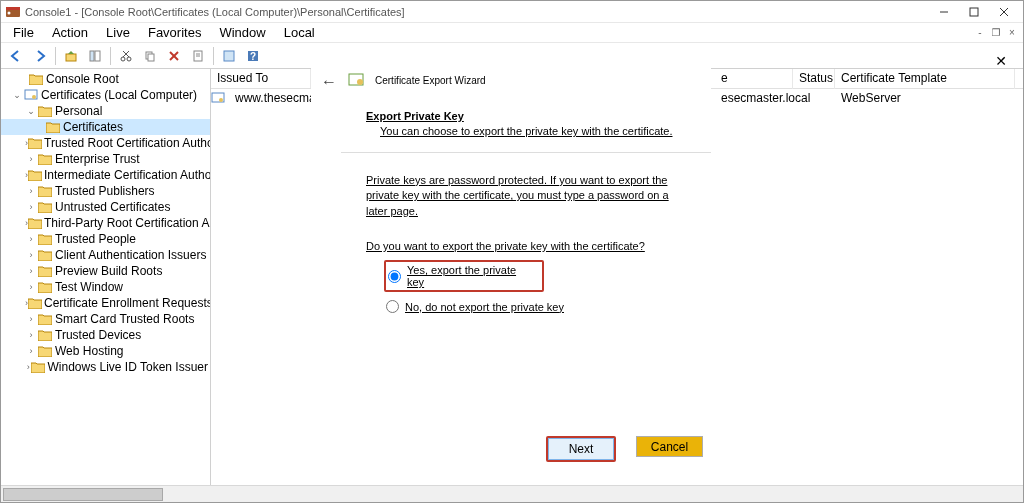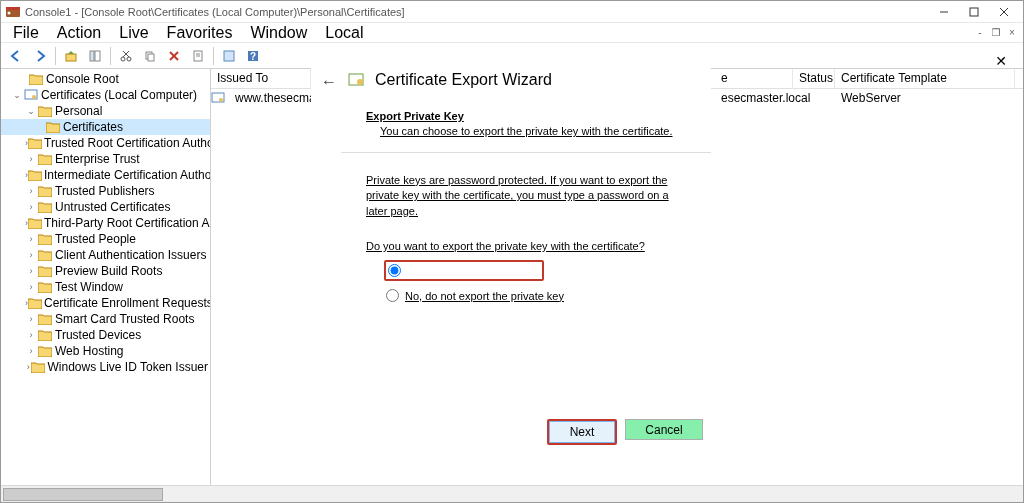--- a/index.html
+++ b/index.html
@@ -2,21 +2,21 @@
 <html><head>
 <meta charset="utf-8">
 <style>
 * { box-sizing: border-box; margin: 0; padding: 0; }
 body { font-family: "Segoe UI", Tahoma, sans-serif; font-size: 12px; background: #fff; color: #000; width: 1024px; height: 503px; overflow: hidden; position: relative; border: 1px solid #999; }
 .titlebar { height: 22px; background: #fff; display: flex; align-items: center; padding: 0 4px; border-bottom: 1px solid #e8e8e8; }
 .titlebar-icon { width: 16px; height: 16px; margin-right: 4px; }
 .titlebar-text { flex: 1; font-size: 11px; color: #555; }
 .win-btn { width: 30px; height: 20px; display: flex; align-items: center; justify-content: center; color: #666; }
 .menubar { height: 20px; display: flex; align-items: center; padding: 0 4px; gap: 2px; border-bottom: 1px solid #e8e8e8; position: relative; }
-.menu-item { padding: 2px 8px; font-size: 16px; }
+.menu-item { padding: 2px 8px; font-size: 13px; }
 .mini-btn { width: 14px; height: 14px; margin-left: 2px; color: #666; display: inline-flex; align-items: center; justify-content: center; font-size: 10px; }
 .toolbar { height: 26px; display: flex; align-items: center; padding: 0 4px; gap: 2px; border-bottom: 1px solid #d0d0d0; }
 .tbtn { width: 22px; height: 22px; display: flex; align-items: center; justify-content: center; border: 1px solid transparent; }
 .tsep { width: 1px; height: 18px; background: #ccc; margin: 0 2px; }
 .main { display: flex; height: 416px; }
 .tree-pane { width: 210px; border-right: 1px solid #d0d0d0; overflow: hidden; padding: 2px 0; font-size: 12px; }
 .tree-row { display: flex; align-items: center; height: 16px; padding: 0 2px; white-space: nowrap; }
 .tree-row.selected { background: #cce8ff; }
 .twisty { width: 12px; text-align: center; color: #666; font-size: 9px; }
 .ticon { width: 16px; height: 14px; display: inline-flex; align-items: center; justify-content: center; margin-right: 2px; }
@@ -26,30 +26,30 @@
 .lh-col { padding: 2px 6px; border-right: 1px solid #e8e8e8; }
 .list-row { display: flex; align-items: center; height: 18px; font-size: 12px; }
 .list-row .cell { padding: 0 6px; }
 .cert-icon { width: 16px; height: 14px; display: inline-flex; align-items: center; margin-right: 2px; }
 .bottom-scroll { position: absolute; left: 0; right: 0; bottom: 0; height: 17px; background: #f0f0f0; border-top: 1px solid #d8d8d8; }
 .dialog { position: absolute; left: 310px; top: 46px; width: 400px; height: 415px; background: #fff; }
 .dlg-close { position: absolute; right: -300px; top: 6px; width: 20px; height: 20px; font-size: 14px; text-align: center; }
 .dlg-head { display: flex; align-items: center; gap: 10px; padding: 24px 0 20px 10px; }
 .dlg-back { font-size: 16px; color: #444; }
 .dlg-icon { width: 18px; height: 18px; }
-.dlg-title { font-size: 16px; }
+.dlg-title { font-size: 10px; }
 .dlg-body { padding: 0 30px 0 55px; font-size: 11px; text-decoration: underline; }
 .dlg-body .h { font-weight: 600; }
 .hr { border-top: 1px solid #ddd; margin: 12px 0 0 30px; }
 .dlg-body p { line-height: 1.4; }
 .radio-wrap { display: flex; align-items: center; gap: 6px; margin: 6px 0 4px 18px; padding: 2px 6px 2px 2px; }
 .radio-wrap.boxed { border: 2px solid #c0392b; border-radius: 2px; width: 160px; }
 input[type=radio] { margin: 0; }
-.dlg-btns { position: absolute; bottom: 17px; right: 8px; display: flex; gap: 8px; }
-.dlg-btns button { width: 78px; height: 21px; font-size: 12px; background: #86efac; border: 1px solid #adadad; }
+.dlg-btns { position: absolute; bottom: 0; right: 8px; display: flex; gap: 20px; }
+.dlg-btns button { width: 67px; height: 21px; font-size: 12px; background: #eab308; border: 1px solid #adadad; }
 .dlg-btns .next { border: 2px solid #c0392b; background: #e5f1fb; border-radius: 2px; width: 70px; height: 26px; outline: 1px solid #7eb4ea; outline-offset: -3px; }
 .issued-by-col { position: absolute; left: 714px; top: 68px; font-size: 12px; display:flex; flex-direction:column; gap:0; }
 .issued-by-col .hdr { height:20px; display:flex; }
 .issued-by-col .row { height:18px; display:flex; align-items:center; }
 </style>
 </head>
 <body>
 
 <div class="titlebar">
   <span class="titlebar-icon">
@@ -376,20 +376,21 @@
   <div class="dlg-body">
     <p class="h">Export Private Key</p>
     <p style="padding-left:14px">You can choose to export the private key with the certificate.</p>
   </div>
   <div class="hr"></div>
   <div class="dlg-body" style="margin-top:20px">
     <p>Private keys are password protected. If you want to export the private key with the certificate, you must type a password on a later page.</p>
     <p style="margin-top:20px">Do you want to export the private key with the certificate?</p>
     <label class="radio-wrap boxed">
       <input type="radio" name="pk" checked="" style="">
+      <span>Yes, export the private key</span>
     </label>
     <label class="radio-wrap">
       <input type="radio" name="pk" style="">
       <span>No, do not export the private key</span>
     </label>
   </div>
   <div class="dlg-btns">
     <button class="next">Next</button>
     <button>Cancel</button>
   </div>

